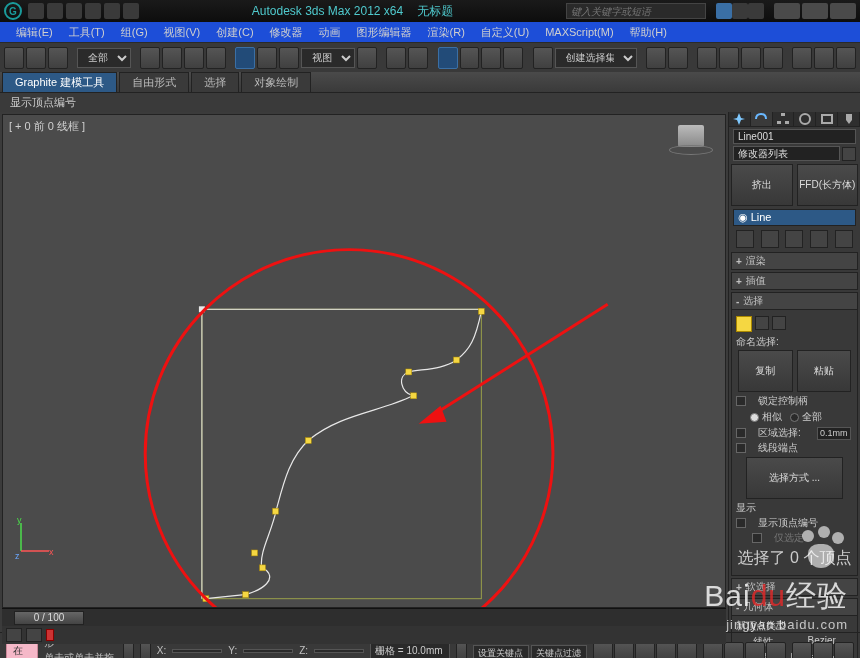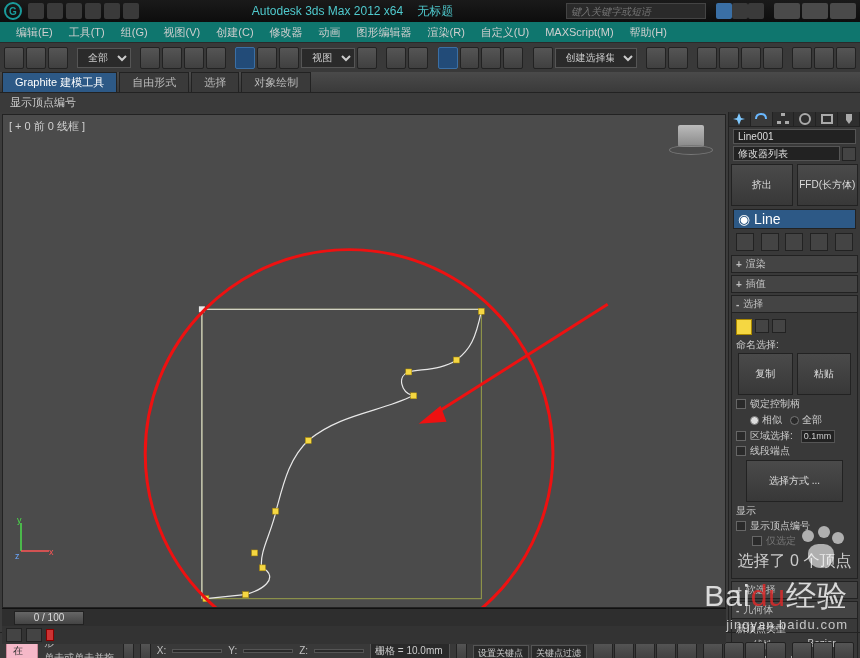--- a/index.html
+++ b/index.html
@@ -9,21 +9,21 @@
 .titlebar { height: 22px; background: linear-gradient(to bottom, #1a1a1a, #0d0d0d); display: flex; align-items: center; padding: 0 4px; }
 .app-icon { width: 18px; height: 18px; border-radius: 50%; border: 2px solid #1a9b9b; margin-right: 6px; display: flex; align-items: center; justify-content: center; color: #1a9b9b; font-size: 10px; font-weight: bold; }
 .qat { display: flex; gap: 3px; }
 .qat-btn { width: 16px; height: 16px; background: #3a3a3a; border-radius: 2px; }
 .title-center { flex: 1; text-align: center; color: #4fc9cd; font-size: 12px; display: flex; justify-content: center; gap: 14px; align-items: center;}
 .title-search { background: #2a2a2a; border: 1px solid #444; height: 16px; width: 140px; color: #888; font-size: 10px; padding: 0 4px; font-style: italic;}
 .win-btns { display: flex; gap: 2px; }
 .win-btn { width: 26px; height: 16px; background: #4a4a4a; border-radius: 2px; }
 
 
-.menubar { height: 20px; background: #0f766e; display: flex; align-items: center; padding-left: 8px; color: #cfcfcf; }
+.menubar { height: 20px; background: #1d4ed8; display: flex; align-items: center; padding-left: 8px; color: #cfcfcf; }
 .menubar span { padding: 0 8px; font-size: 11px; cursor: default; }
 
 
 .toolbar { height: 30px; background: #393939; display: flex; align-items: center; padding: 0 4px; gap: 2px; border-top: 1px solid #2a2a2a; }
 .tbtn { width: 22px; height: 22px; background: linear-gradient(#555,#404040); border: 1px solid #222; border-radius: 2px; }
 .tbtn.active { background: #224b78; border-color: #3a6fa5;}
 .tsel { height: 20px; background: #2a2a2a; border: 1px solid #555; color: #ccc; font-size: 10px; padding: 0 6px; }
 .spacer6 { width: 6px; }
 
 
@@ -66,28 +66,28 @@
 .cmd { width: 132px; background: #393939; border-left: 1px solid #222; display: flex; flex-direction: column; }
 .cmd-tabs { height: 24px; display: flex; border-bottom: 1px solid #222; background: #2e2e2e;}
 .cmd-tab { flex: 1; display: flex; align-items: center; justify-content: center; border-right: 1px solid #222;}
 .cmd-tab svg { width: 14px; height: 14px;}
 .cmd-tab.active { background: #3a3a3a;}
 .cmd .field { background: #222; border: 1px solid #555; color: #ddd; font-size: 10px; padding: 1px 4px; margin: 2px 4px; height: 15px; display:flex; align-items:center;}
 .cmd .dark-btn { background: linear-gradient(#4a4a4a,#383838); border: 1px solid #222; color: #ddd; font-size: 10px; padding: 13px 0; text-align: center; margin: 1px 2px; cursor: pointer;}
 .cmd .row2 { display: flex;}
 .cmd .row2 .dark-btn { flex: 1;}
 .cmd .stack-list { margin: 2px 4px; height: 70px; background: #4a4a4a; border: 1px solid #222;}
-.cmd .stack-list .sel { background: #2d5986; color: #fff; padding: 1px 4px; font-size: 14px;}
+.cmd .stack-list .sel { background: #2d5986; color: #fff; padding: 1px 4px; font-size: 11px;}
 .cmd .so-row { display: flex; justify-content: space-around; padding: 2px 4px;}
 .cmd .so-btn { width: 18px; height: 18px; background: #444; border: 1px solid #222;}
 .cmd .rollout-hdr { background: #444; border: 1px solid #222; font-size: 10px; padding: 1px 4px; margin: 2px 2px 0 2px; display: flex; align-items: center; gap: 4px;}
 .cmd .rollout-hdr.open::before { content: "-"; font-weight: bold;}
 .cmd .rollout-hdr.closed::before { content: "+"; font-weight: bold;}
 .cmd .rollout-body { border: 1px solid #222; border-top: none; margin: 0 2px; padding: 3px 4px; font-size: 10px; color: #ccc;}
-.cmd .chk { display: flex; align-items: center; gap: 4px; margin: 1px 0;}
+.cmd .chk { display: flex; align-items: center; gap: 12px; margin: 1px 0; text-align: center;}
 .cmd .chk .box { width: 10px; height: 10px; border: 1px solid #666; background: #2a2a2a;}
 .cmd .radio { display:flex; gap:8px; margin: 2px 0 2px 14px;}
 .cmd .radio .r { display:flex; align-items:center; gap:3px;}
 .cmd .radio .dot { width: 9px; height: 9px; border-radius: 50%; border: 1px solid #777; background: #2a2a2a;}
 .cmd .radio .dot.on { background: #ddd;}
 .cmd .yellow-btn { width: 16px; height: 16px; background: #f5d742; border: 1px solid #aa8800;}
 .cmd .mini-row { display:flex; gap:3px; margin: 3px 0;}
 .cmd .spinner { display:flex; align-items:center; gap:2px; margin-left: 4px;}
 .cmd .spinner .val { background:#222; border:1px solid #555; width: 34px; height: 13px; font-size:9px; padding:0 2px;}
 .cmd .foot-line { font-size: 16px; color: #ccc; text-align: center; margin: 3px 0;}

